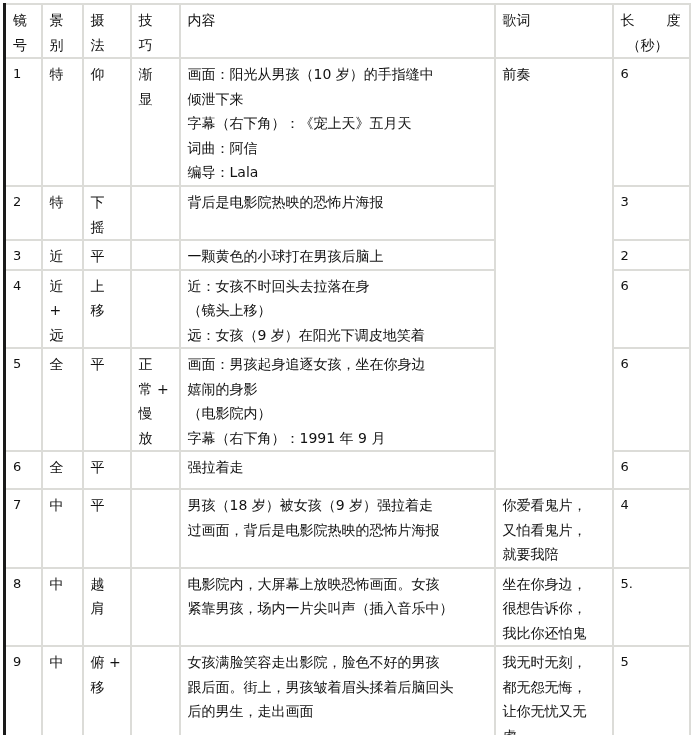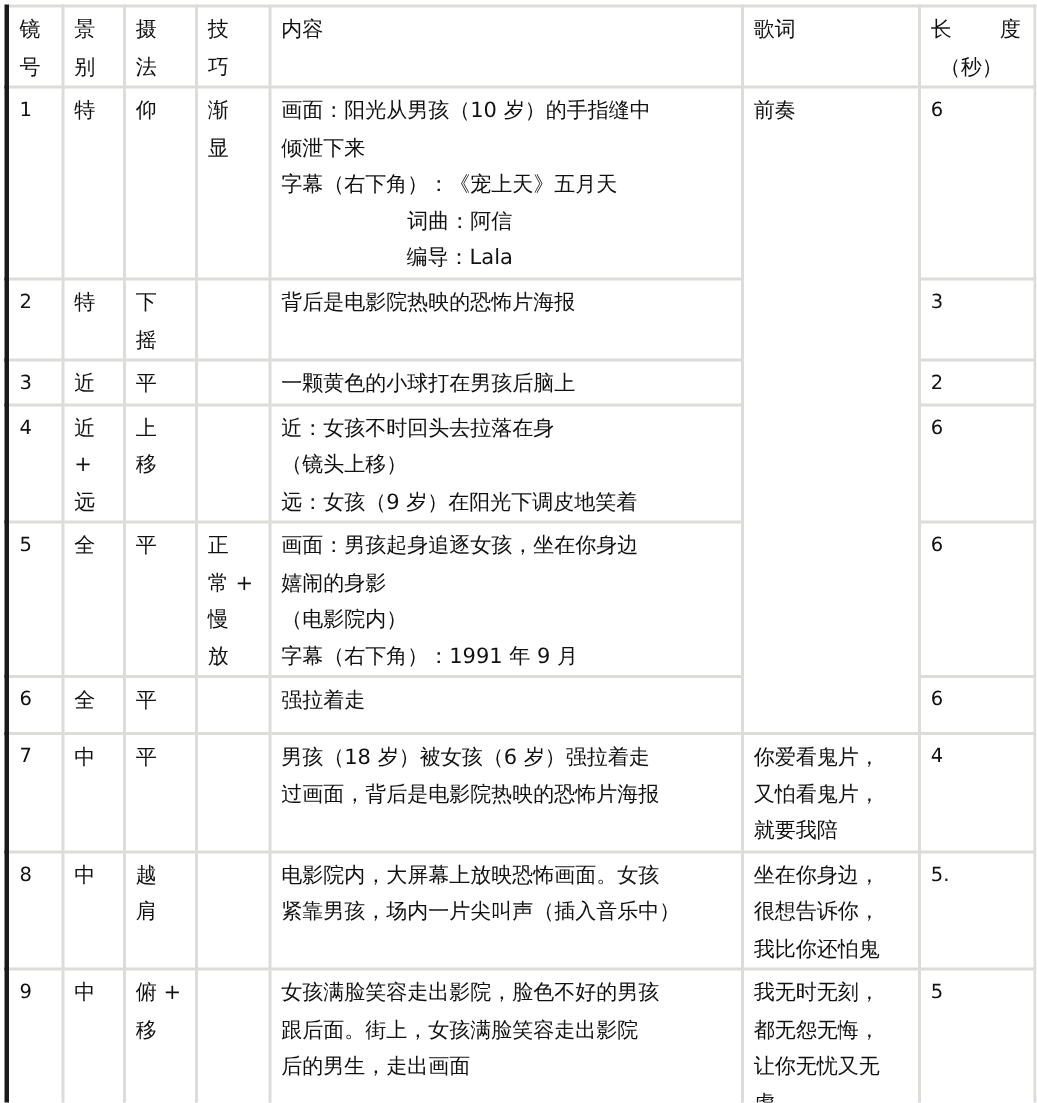--- a/index.html
+++ b/index.html
@@ -19,21 +19,21 @@
     }
     table.storyboard td {
       border: 2px solid #dcdcd8;
       vertical-align: top;
       padding: 3px 6px 0 7px;
       line-height: 24.5px;
       word-break: break-all;
     }
     td.c-no, td.c-scene, td.c-cam, td.c-tech { padding-left: 7px; padding-right: 2px; }
     .line { display: block; white-space: nowrap; }
-    .right { text-align: center; padding-right: 62px; }
+    .right { text-align: left; padding-right: 62px; }
     .len-head { display:flex; justify-content: space-between; padding-right: 2px; }
     .len-sub { display:block; padding-left: 6px; }
     .num { font-family: "DejaVu Sans", sans-serif; font-size: 13px; }
   </style>
 </head>
 <body>
 
 <table class="storyboard">
   <colgroup>
     <col style="width:37px">
@@ -188,21 +188,21 @@
   <tr style="height:76px">
     <td class="c-no num">7</td>
     <td class="c-scene">
           <span class="line">中</span>
         </td>
     <td class="c-cam">
           <span class="line">平</span>
         </td>
     <td class="c-tech"></td>
     <td>
-      <span class="line">男孩（18 岁）被女孩（6 岁）强拉着走</span>
+      <span class="line">男孩（18 岁）被女孩（9 岁）强拉着走</span>
       <span class="line">过画面，背后是电影院热映的恐怖片海报</span>
     </td>
     <td>
       <span class="line">你爱看鬼片，</span>
       <span class="line">又怕看鬼片，</span>
       <span class="line">就要我陪</span>
     </td>
     <td class="num">4</td>
   </tr>
 
@@ -233,21 +233,21 @@
     <td class="c-scene">
           <span class="line">中</span>
         </td>
     <td class="c-cam">
       <span class="line">俯 +</span>
           <span class="line">移</span>
     </td>
     <td class="c-tech"></td>
     <td>
       <span class="line">女孩满脸笑容走出影院，脸色不好的男孩</span>
-      <span class="line">跟后面。街上，女孩满脸笑容走出影院</span>
+      <span class="line">跟后面。街上，男孩皱着眉头揉着后脑回头</span>
       <span class="line">后的男生，走出画面</span>
     </td>
     <td>
       <span class="line">我无时无刻，</span>
       <span class="line">都无怨无悔，</span>
       <span class="line">让你无忧又无</span>
       <span class="line">虑</span>
     </td>
     <td class="num">5</td>
   </tr>

